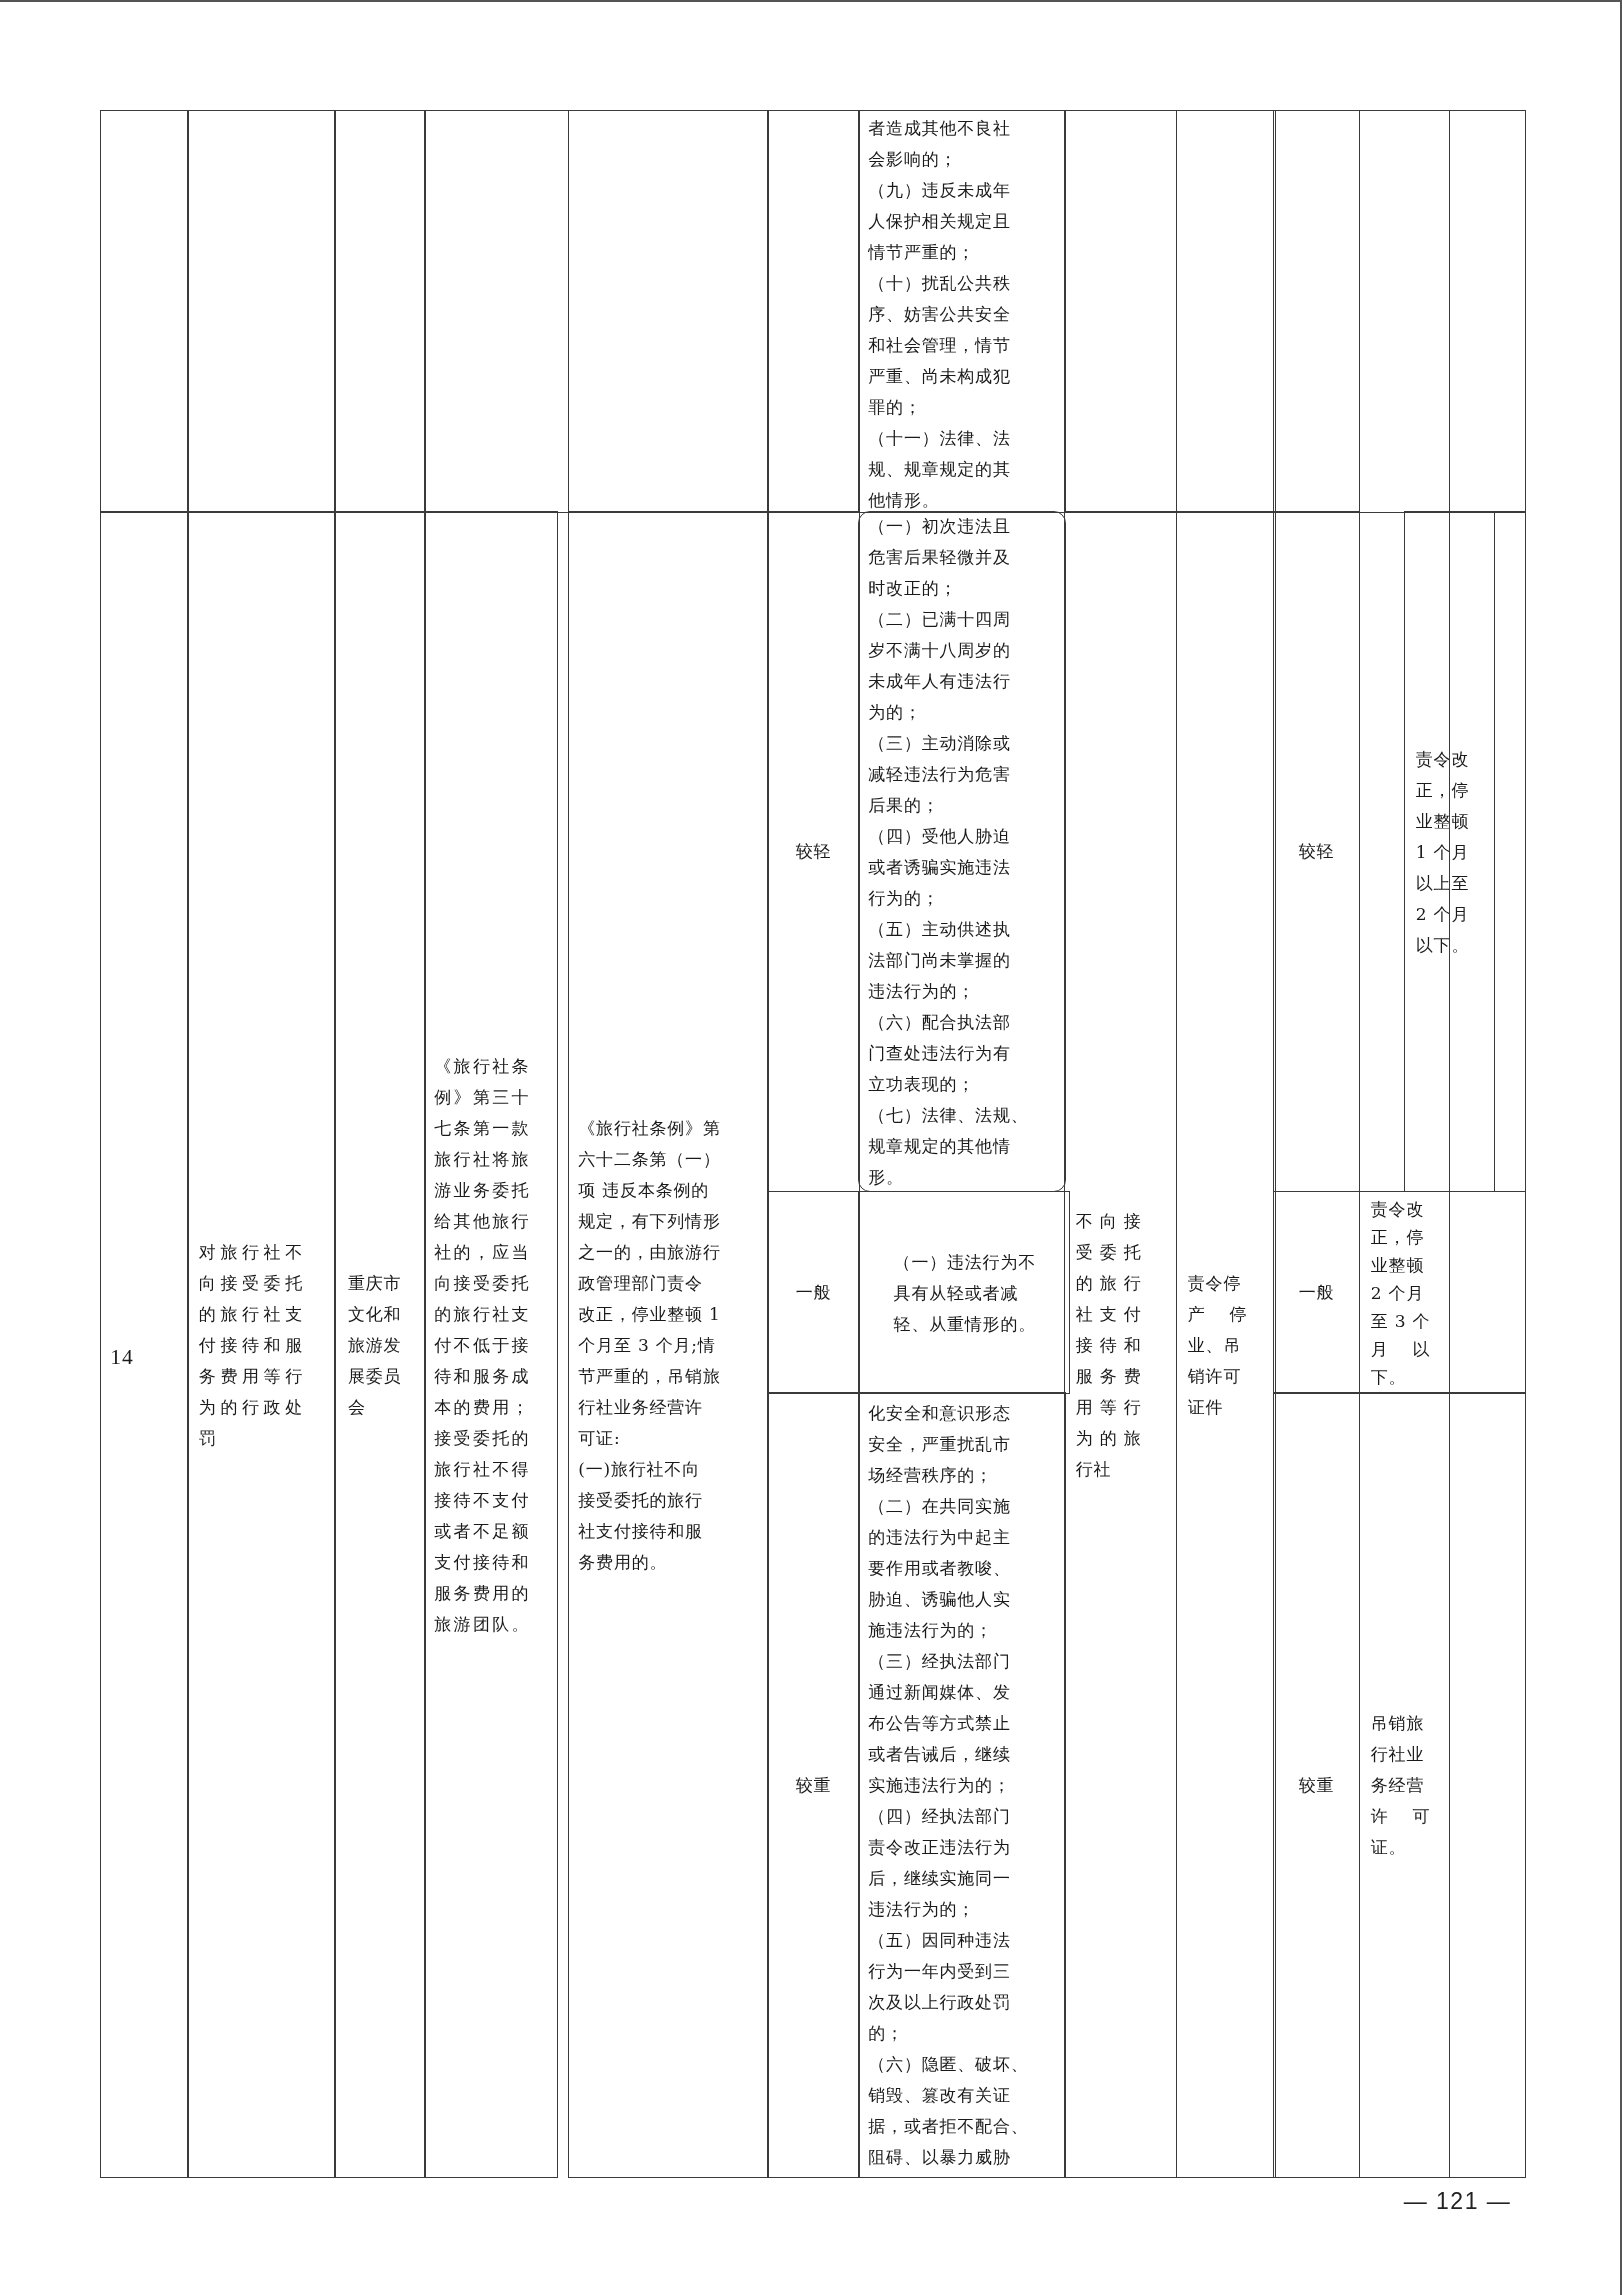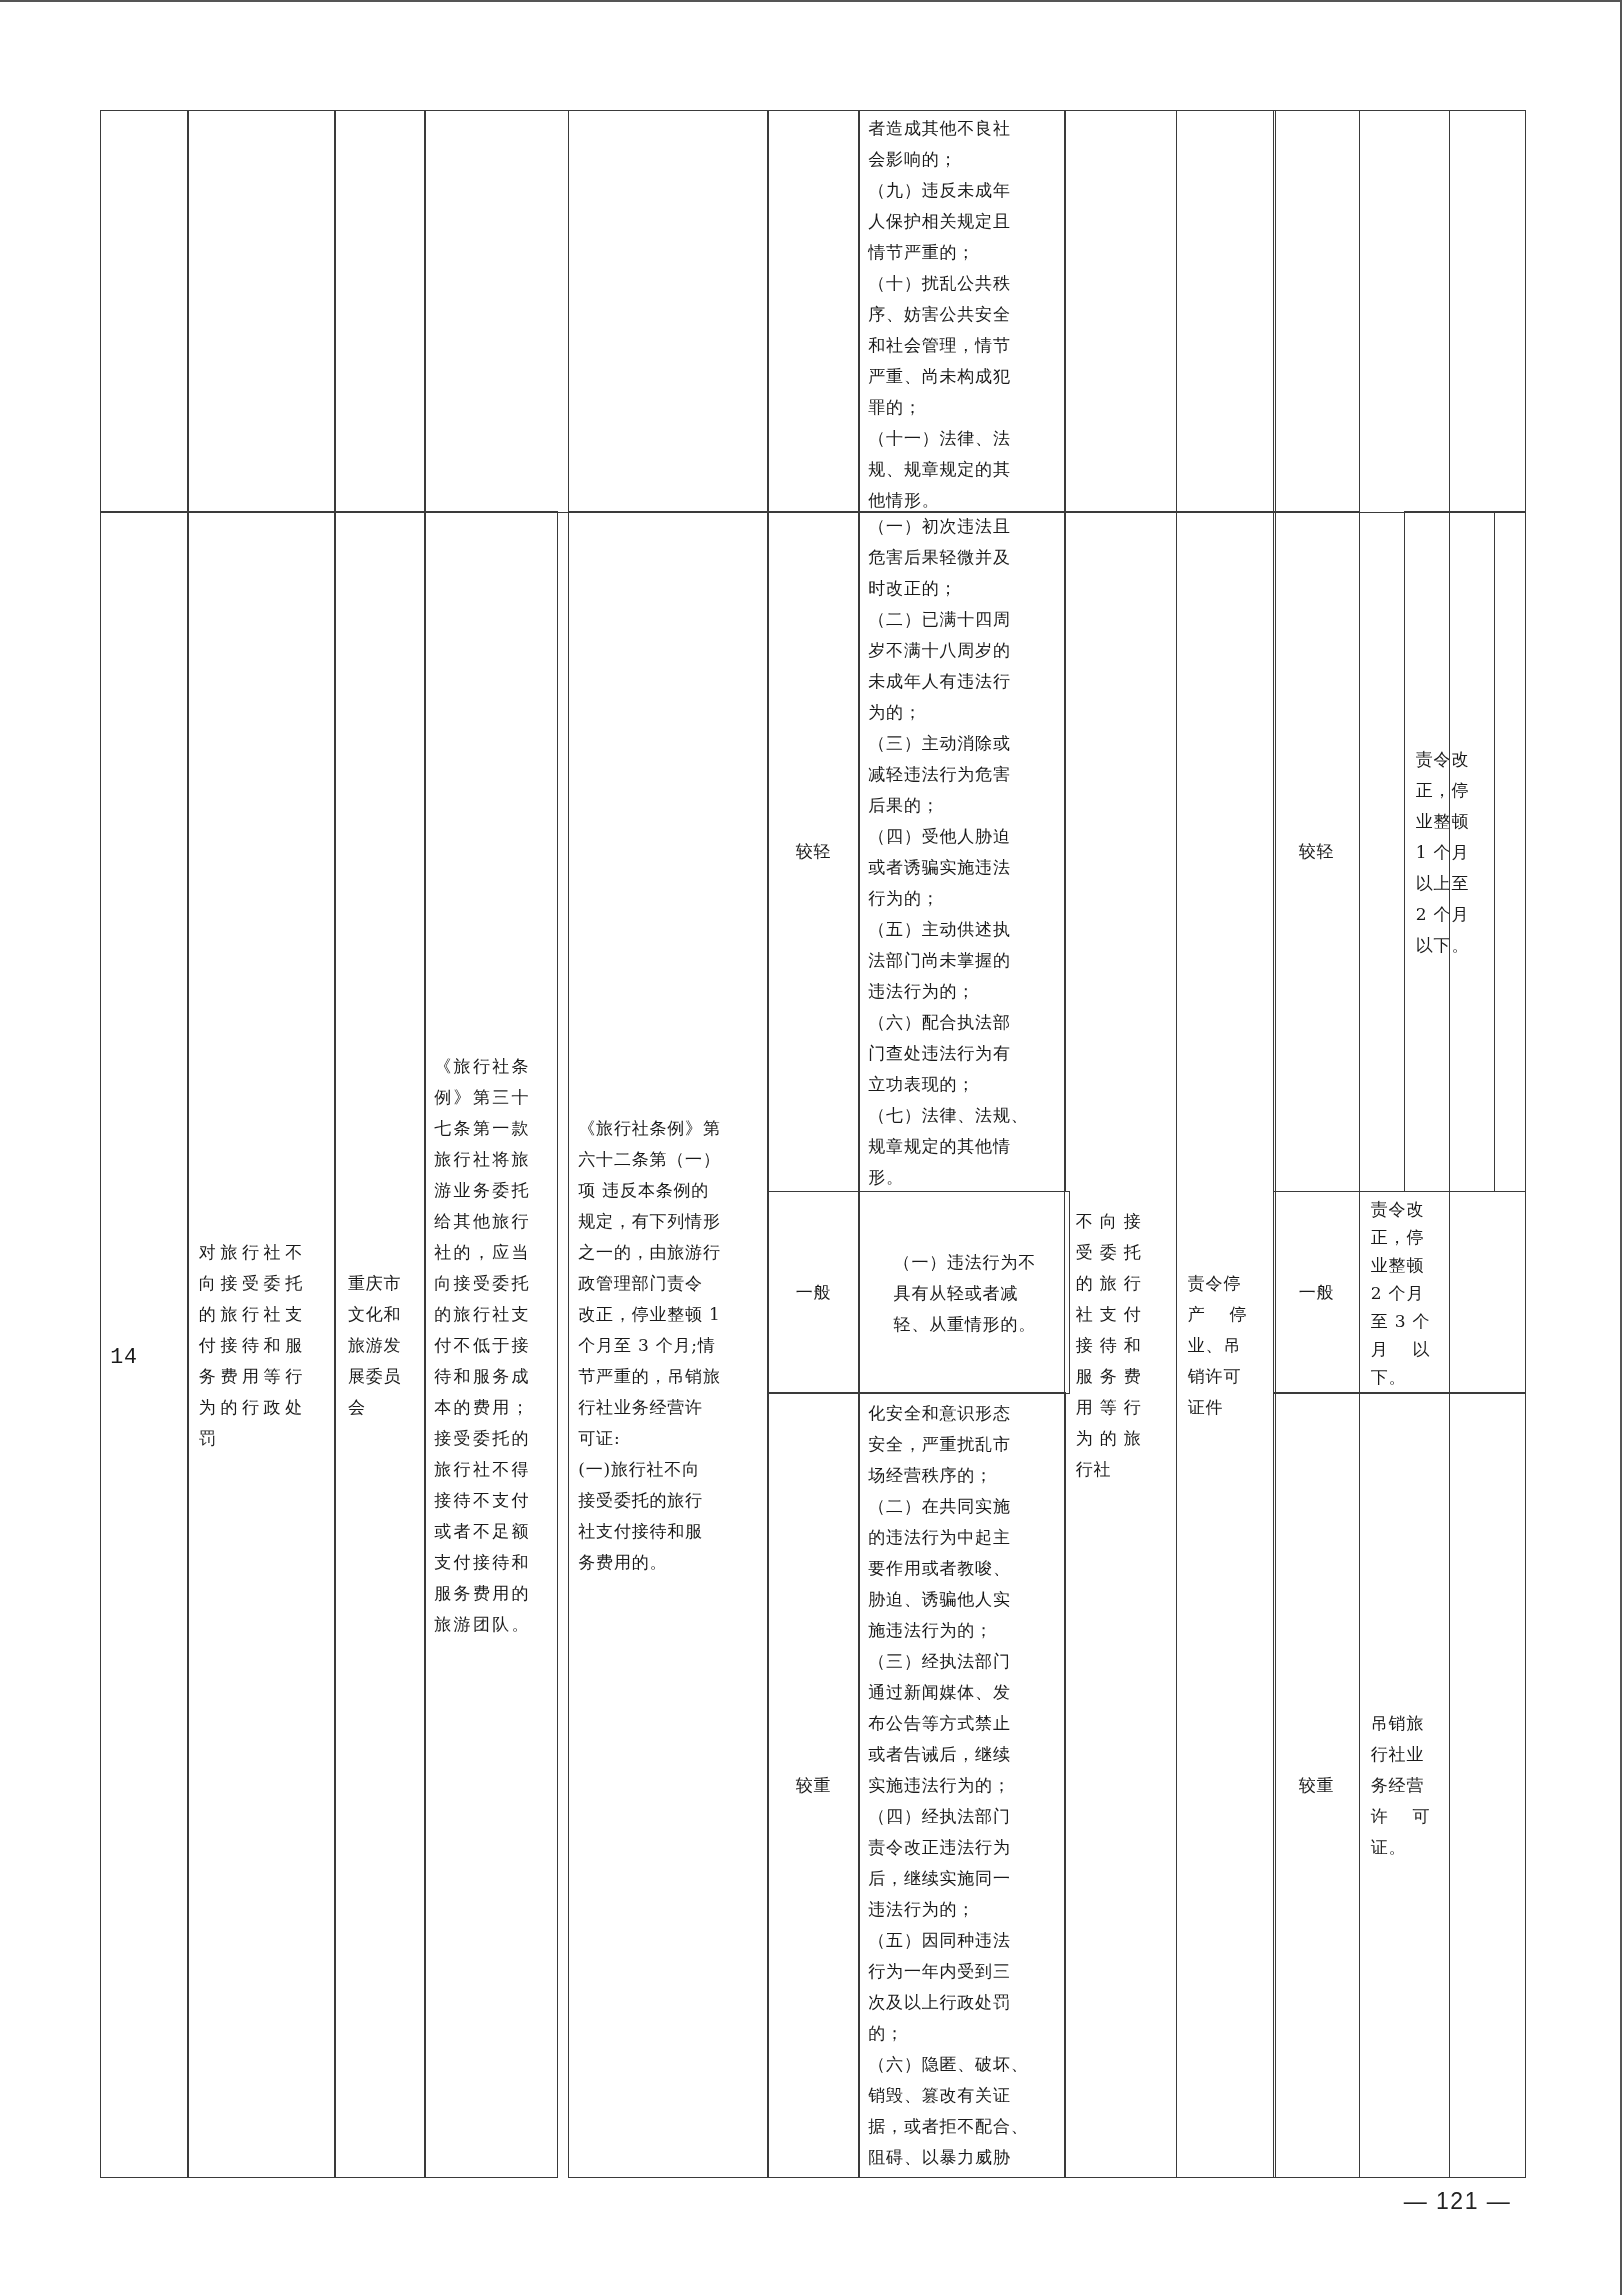--- a/index.html
+++ b/index.html
@@ -6,21 +6,21 @@
   body { width: 1623px; height: 2295px; position: relative; overflow: hidden;
          font-family: "DejaVu Serif", "Liberation Serif", serif; color: #1a1a1a; }
   .page-edge-top { position: absolute; left: 0; top: 0; width: 1623px; height: 1.5px; background: #555; }
   .page-edge-right { position: absolute; right: 1.5px; top: 0; width: 1.5px; height: 2295px; background: #555; }
   .cell { position: absolute; box-sizing: border-box; border: 1.5px solid #3a3a3a;
           display: flex; align-items: center; overflow: hidden; }
   .cell.top { align-items: flex-start; }
   .txt { font-size: 17px; line-height: 31px; padding: 1.5px 7.7px 0 9.3px; white-space: pre-wrap;
          word-break: break-all; letter-spacing: 0.8px; }
   .center { justify-content: center; }
-  .num { font-family: Liberation Mono, monospace; font-size: 21.6px; margin-top: 24px; }
+  .num { font-family: Liberation Serif, serif; font-size: 21.6px; margin-top: 24px; }
   .page-number { position: absolute; top: 2188px; left: 1388px; width: 139px; text-align: center;
                  font-size: 23px; font-family: Liberation Sans, sans-serif; color: #222; letter-spacing: 1.5px; }
 </style>
 </head>
 <body>
 
 <div class="page-edge-top"></div>
 <div class="page-edge-right"></div>
 
 <div>
@@ -108,21 +108,21 @@
 可证:
 (一)旅行社不向
 接受委托的旅行
 社支付接待和服
 务费用的。</div>
     </div>
 
     <div class="cell center" style="left:767px;top:511px;width:93px;height:681px;">
       <div class="txt" style="padding:0;">较轻</div>
     </div>
-    <div class="cell" style="left:858px;top:511px;width:208px;height:681px;">
+    <div class="cell" style="left:858px;top:511px;width:208px;height:681px;border-radius:12px;">
       <div class="txt">（一）初次违法且
 危害后果轻微并及
 时改正的；
 （二）已满十四周
 岁不满十八周岁的
 未成年人有违法行
 为的；
 （三）主动消除或
 减轻违法行为危害
 后果的；

